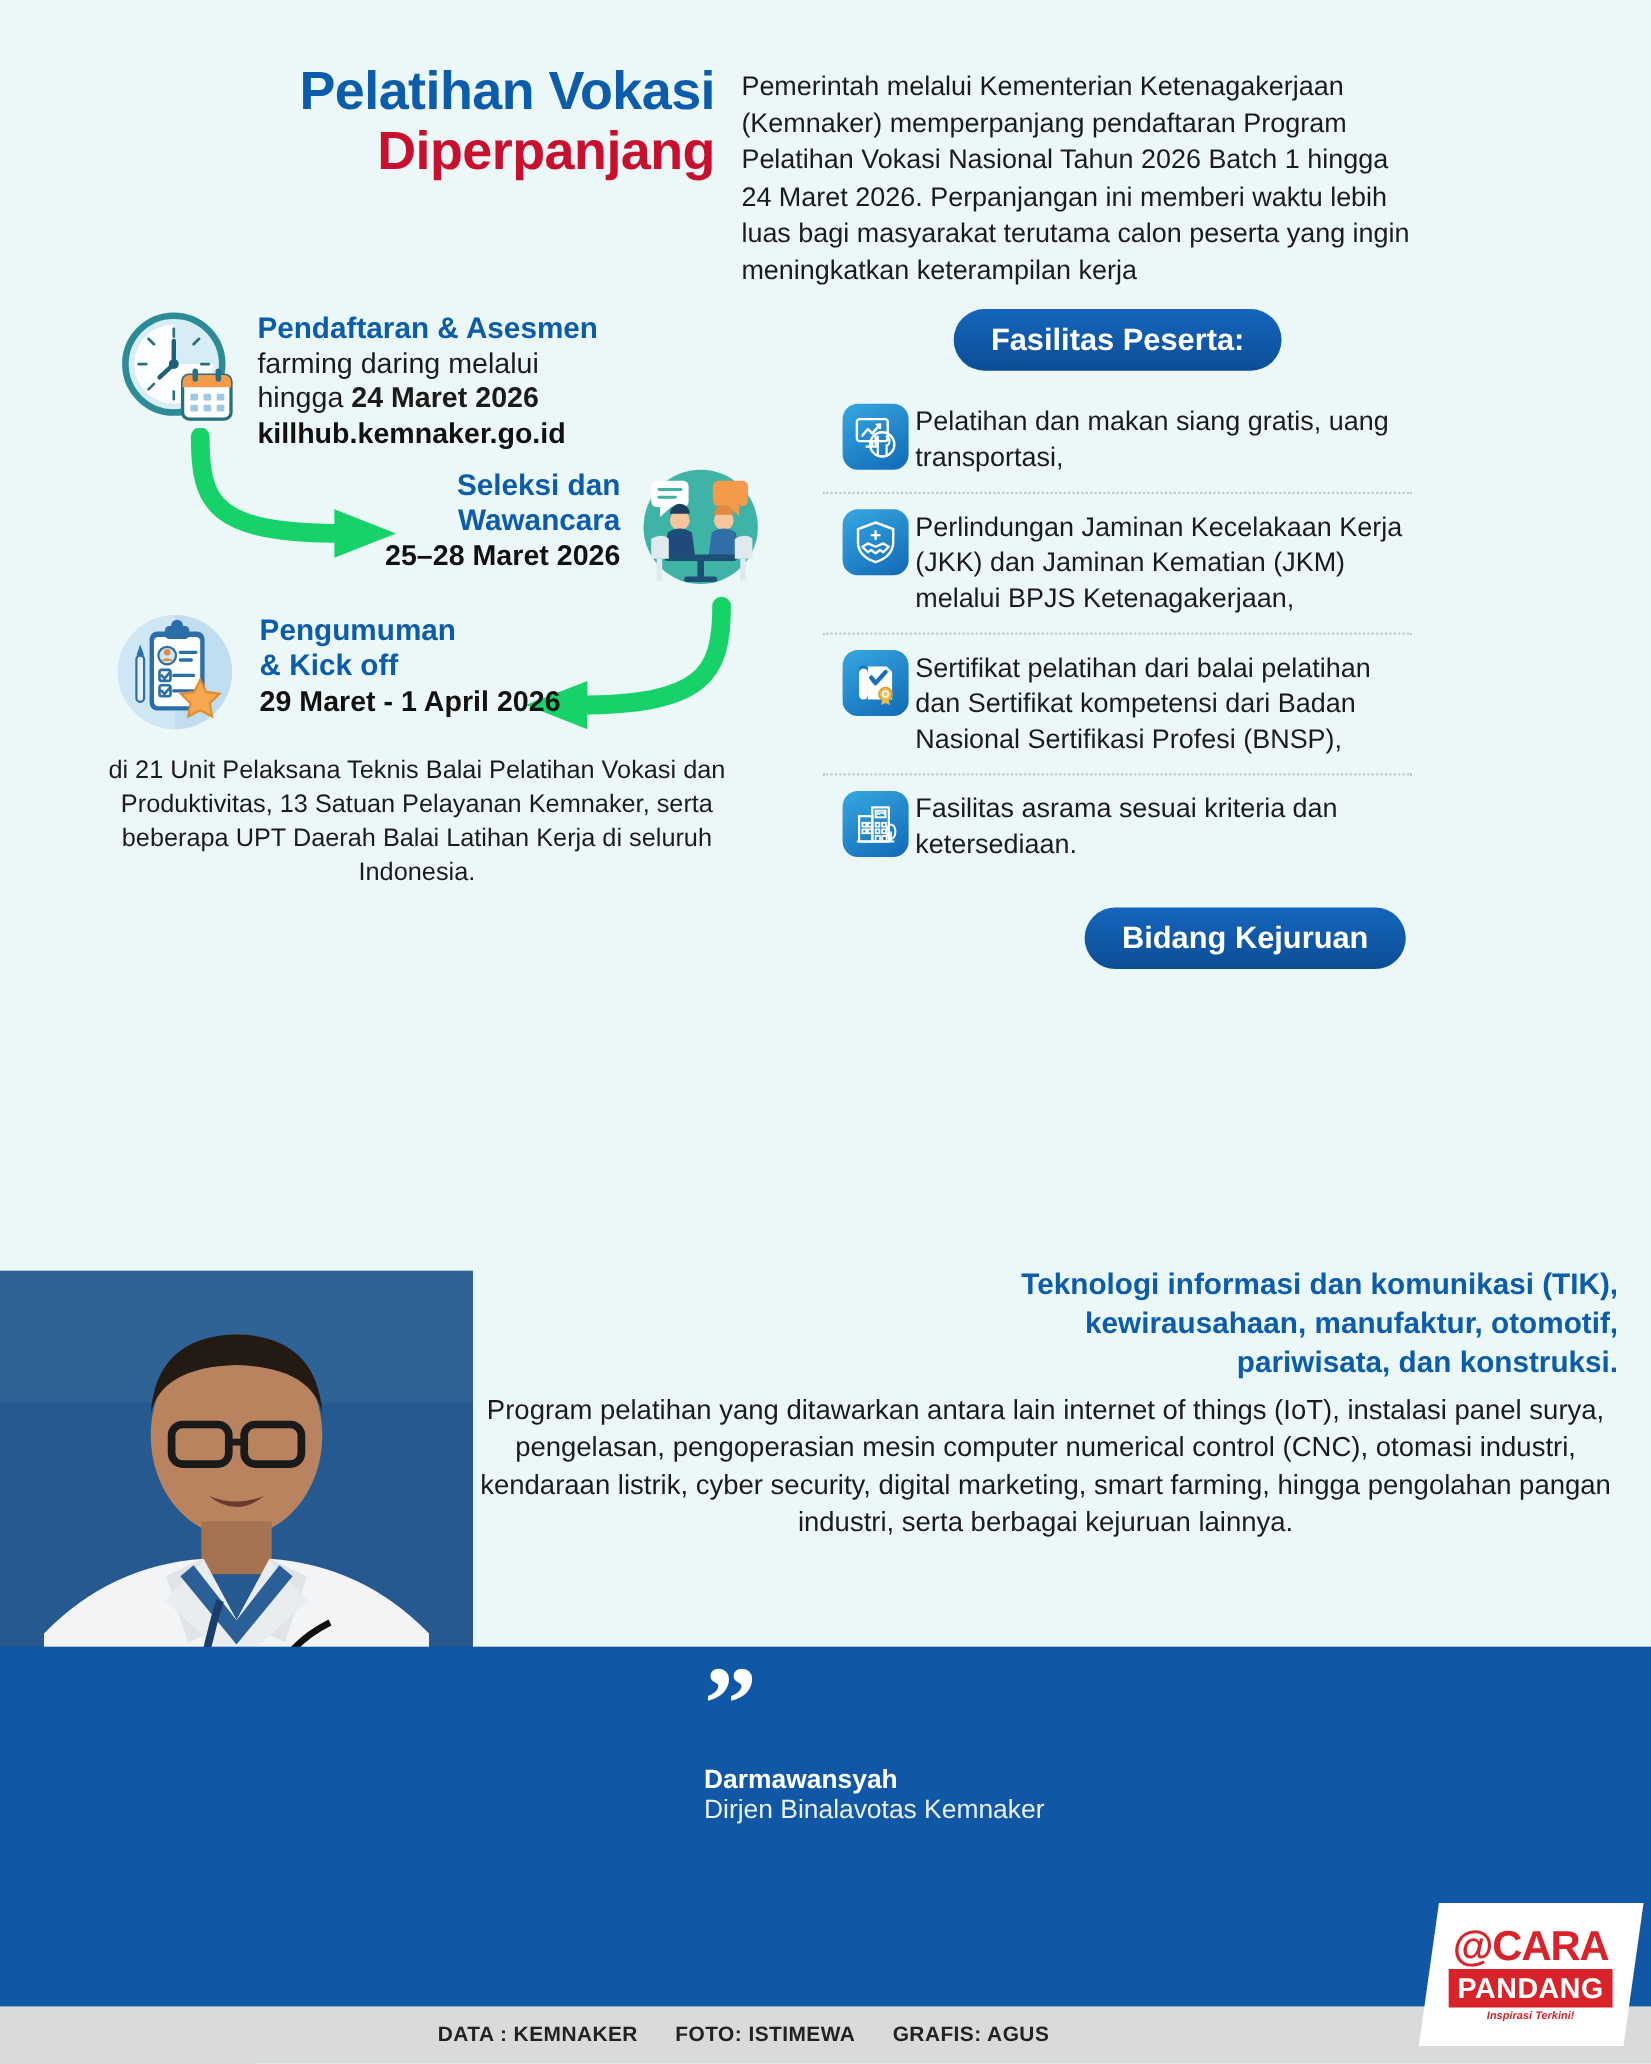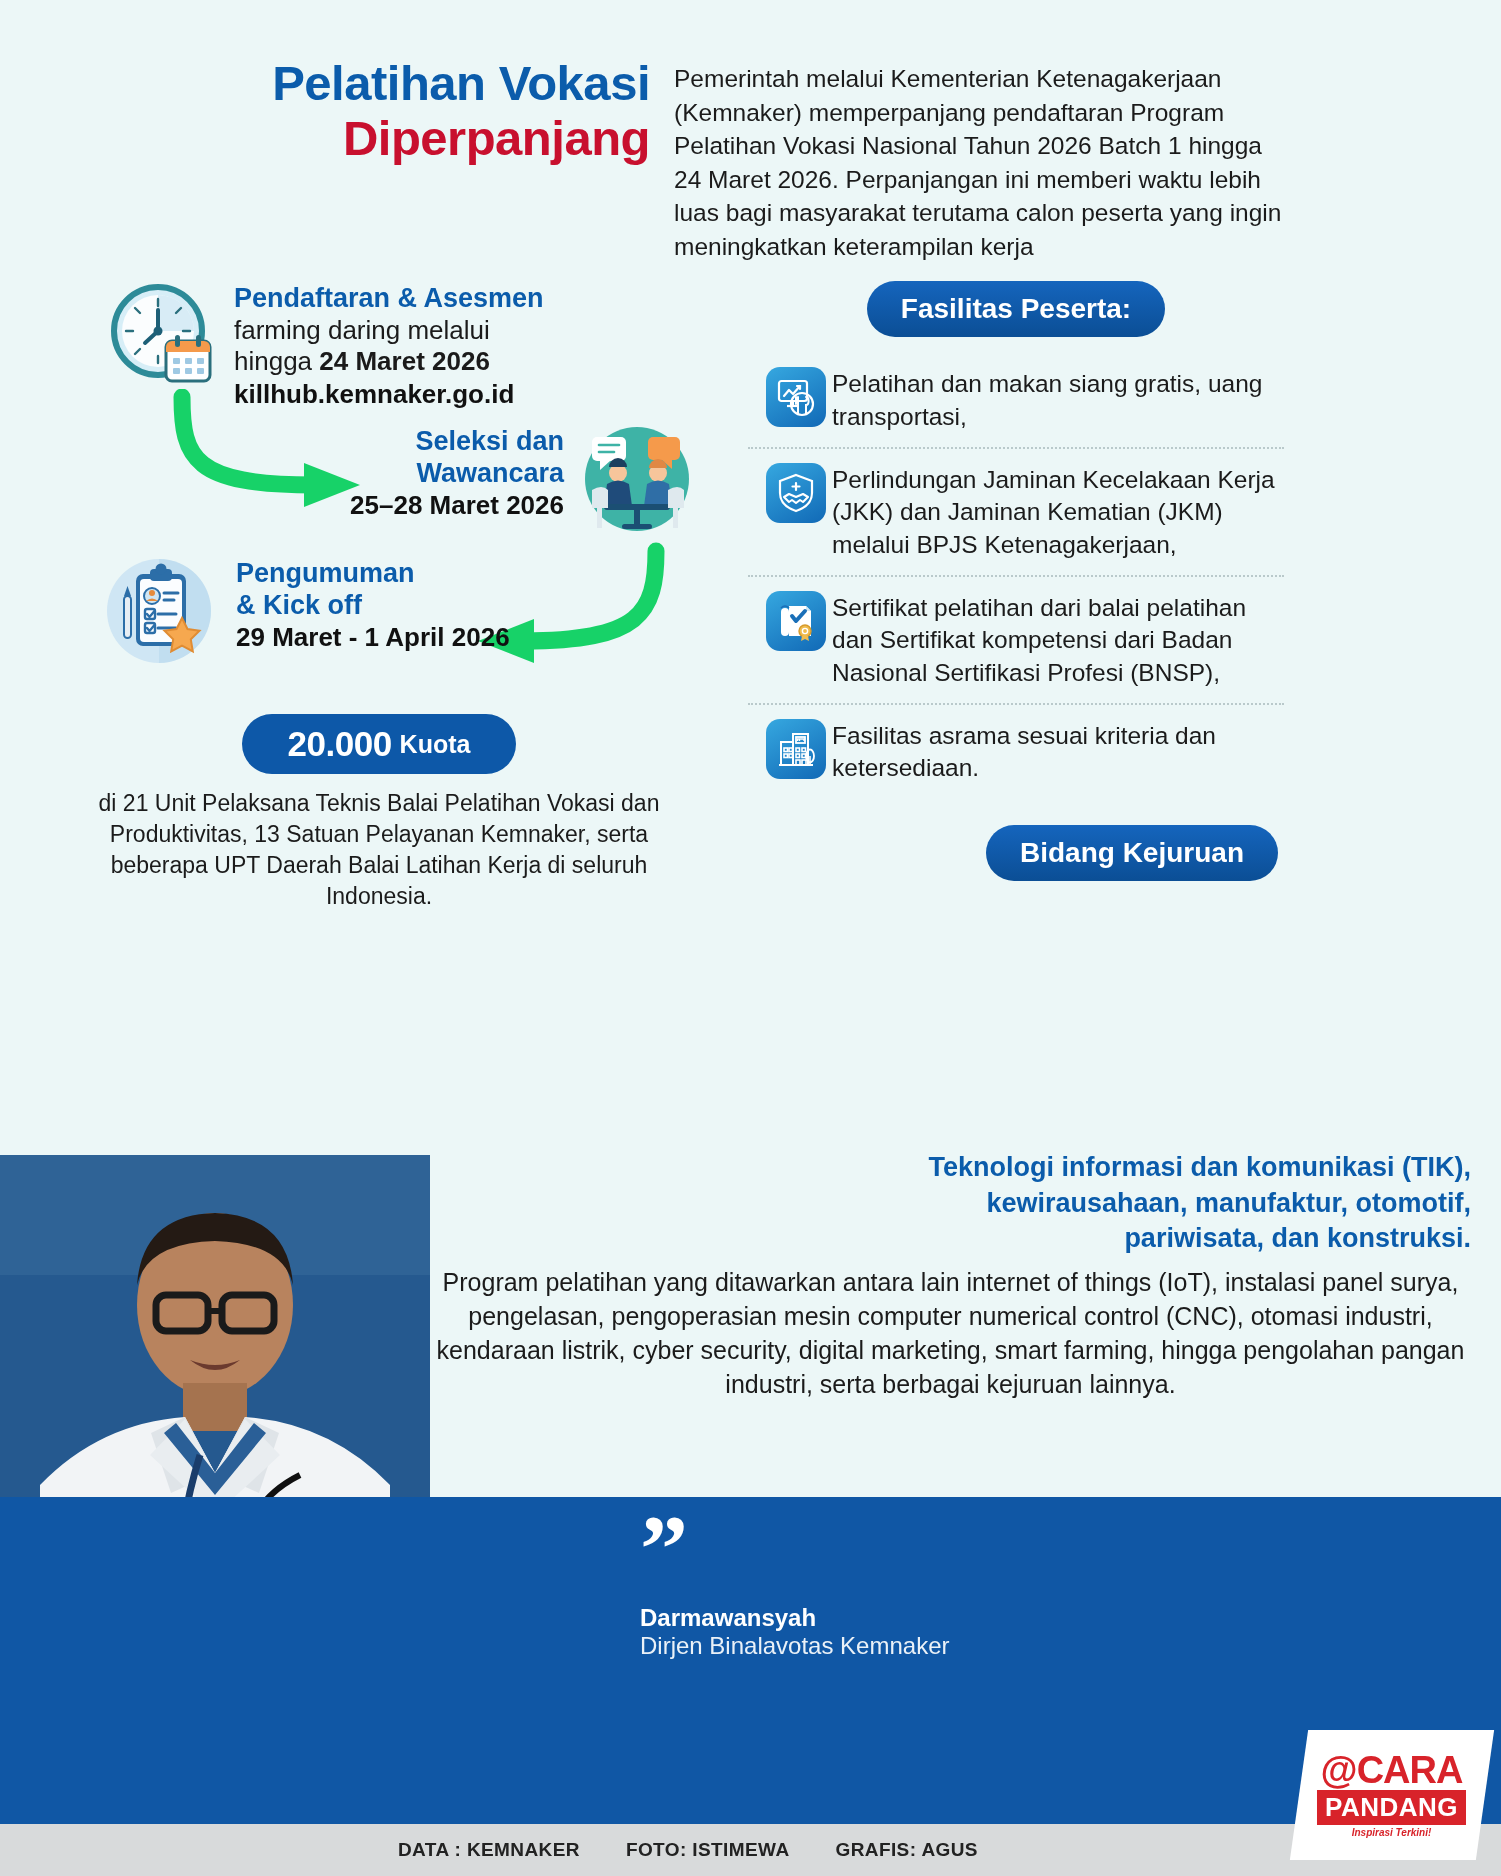--- a/index.html
+++ b/index.html
@@ -86,21 +86,21 @@
     background:#1057a5; }
   .quote-inner { position:absolute; left:640px; right:40px; top:1520px; }
   .qmark { color:#fff; font-size:96px; font-weight:bold; line-height:0.6;
     font-family:"Liberation Serif", serif; letter-spacing:-6px; }
   .quote-text { color:#fff; font-size:27px; line-height:1.44; margin-top:10px; }
   .q-name { color:#fff; font-size:24px; font-weight:bold; margin-top:26px; }
   .q-role { color:#eaf1f8; font-size:24px; }
 
   
   .footer-bar { position:absolute; left:0; right:0; bottom:0; height:52px;
-    background:#d8dadb; display:flex; align-items:center; gap:46px; padding-left:398px; }
+    background:#d8dadb; display:flex; align-items:center; gap:34px; padding-left:398px; }
   .footer-bar span { font-size:19px; font-weight:bold; color:#222; letter-spacing:0.4px; }
 
   .logo-box { position:absolute; right:16px; bottom:16px; width:186px; height:130px;
     background:#fff; transform:skewX(-8deg); display:flex; align-items:center;
     justify-content:center; }
   .logo-inner { transform:skewX(8deg); text-align:center; }
   .logo-cara { font-size:38px; font-weight:bold; color:#d8232a; letter-spacing:-1px; line-height:0.95; }
   .logo-pandang { font-size:26px; font-weight:bold; color:#fff; background:#d8232a;
     padding:2px 8px; letter-spacing:0.5px; display:inline-block; margin-top:2px; }
   .logo-tag { font-size:10px; color:#d8232a; font-style:italic; font-weight:bold; margin-top:2px; }
@@ -237,24 +237,20 @@
             <path d="M82 66 l5.5 11 l12 1.8 l-8.7 8.5 l2 12 l-10.8 -5.7 l-10.8 5.7 l2 -12 l-8.7 -8.5 l12 -1.8 z" fill="#f6a84f" stroke="#e08c33" stroke-width="2"></path>
           </svg>
         </div>
         <div class="step-txt">
           <div class="step-head">Pengumuman</div>
           <div class="step-head">&amp; Kick off</div>
           <div class="step-strong">29 Maret  - 1 April 2026</div>
         </div>
       </div>
 
-      <div class="quota-badge">
-        <span class="quota-num">20.000</span>
-        <span class="quota-label">Kuota</span>
-      </div>
       <div class="quota-desc">di 21 Unit Pelaksana Teknis Balai Pelatihan Vokasi dan Produktivitas, 13 Satuan Pelayanan Kemnaker, serta beberapa UPT Daerah Balai Latihan Kerja di seluruh Indonesia.</div>
     </div>
 
     <div class="right-col">
       <div class="pill-wrap">
         <div class="pill">Fasilitas Peserta:</div>
       </div>
 
       <div class="fac-list">
 

